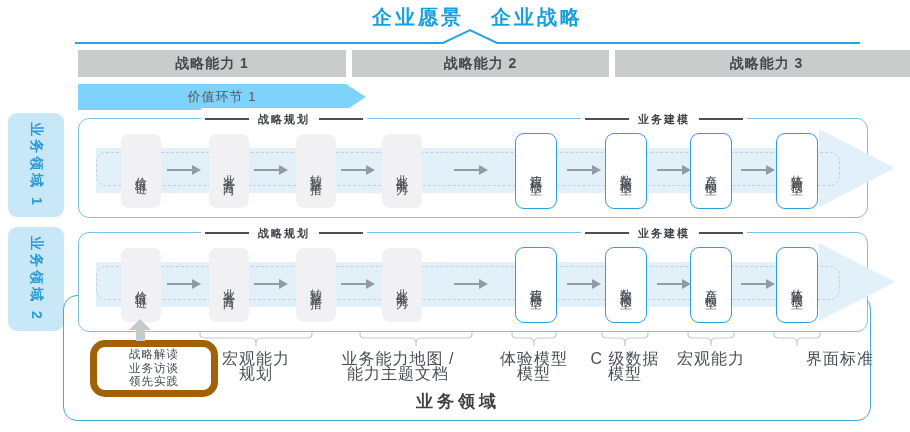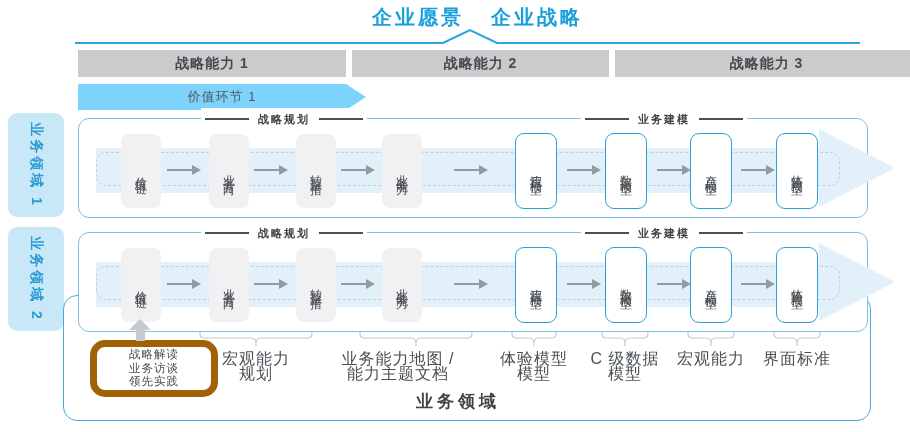--- a/index.html
+++ b/index.html
@@ -182,14 +182,14 @@
     </svg>
   <div class="note" style="left:256px">宏观能力
 规划</div>
   <div class="note" style="left:398px">业务能力地图 /
 能力主题文档</div>
   <div class="note" style="left:534px">体验模型
 模型</div>
   <div class="note" style="left:625px">C 级数据
 模型</div>
   <div class="note" style="left:711px">宏观能力</div>
-  <div class="note" style="left:797px">界面标准</div>
+  <div class="note" style="left:840px">界面标准</div>
 </div>
 
 </body></html>

